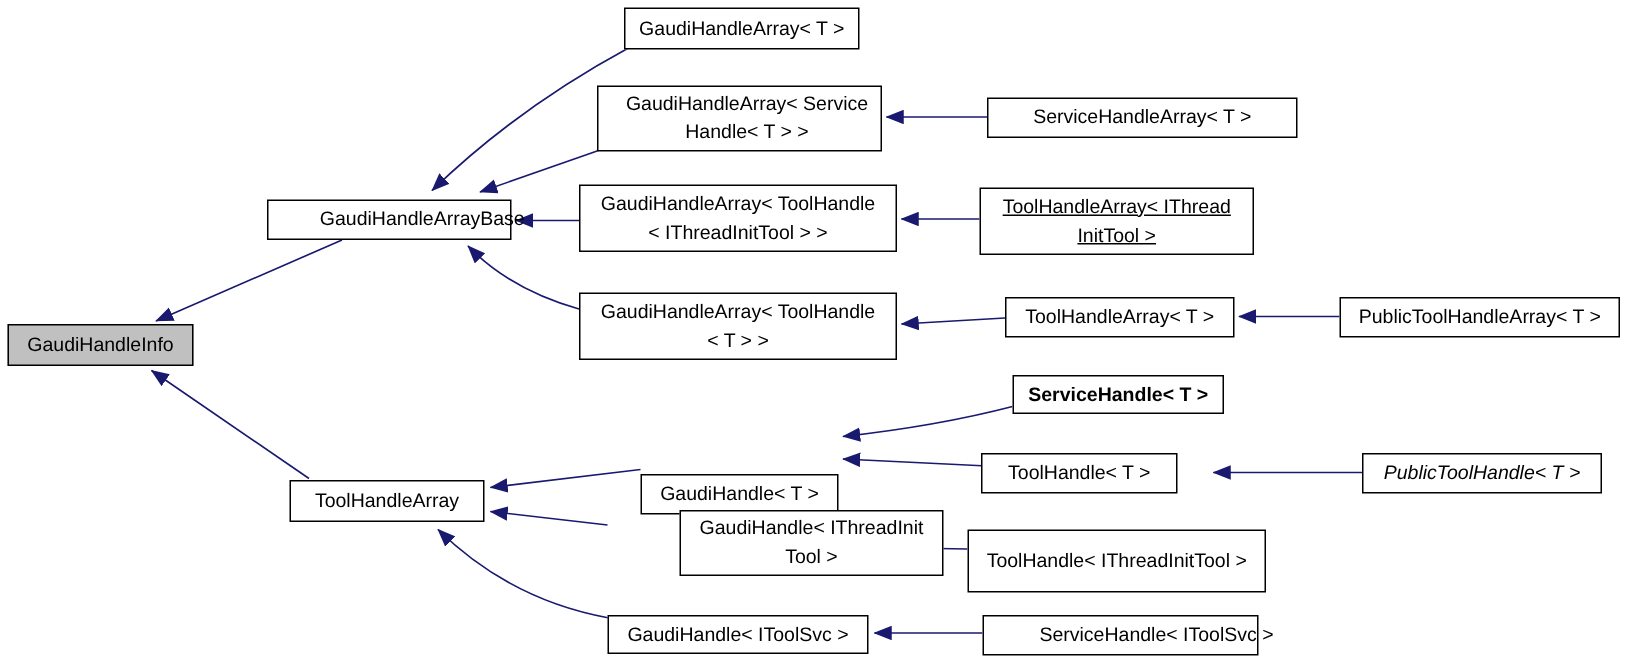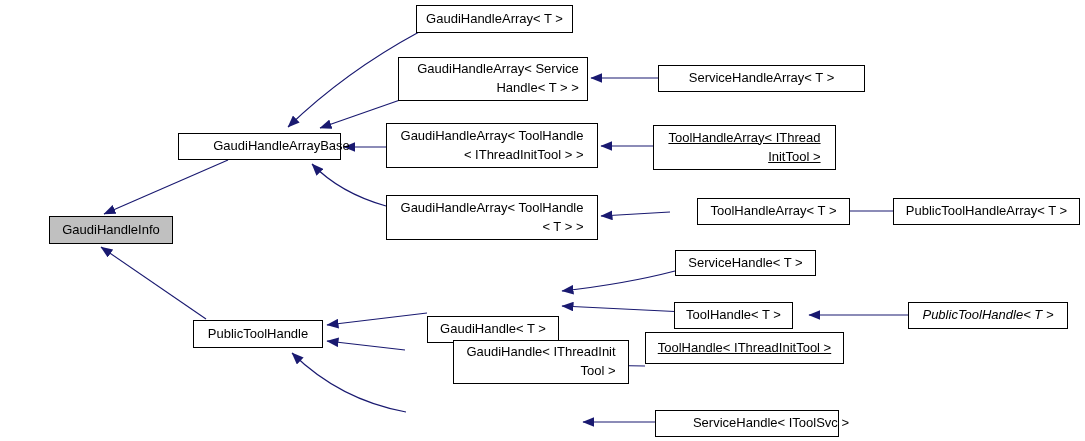--- a/index.html
+++ b/index.html
@@ -31,21 +31,21 @@
     position: absolute;
     box-sizing: border-box;
     border: 1px solid #000000;
     background: #ffffff;
     color: #000000;
     font-size: 13px;
     line-height: 1.45;
     display: flex;
     align-items: center;
     justify-content: center;
-    text-align: right;
+    text-align: center;
     white-space: pre;
     cursor: pointer;
   }
   .node.highlighted {
     background: #c0c0c0;
   }
 </style>
 </head>
 <body>
 
@@ -88,37 +88,38 @@
 
   <div class="node" style="left:386px; top:123px; width:212px; height:45px;">GaudiHandleArray&lt; ToolHandle
 &lt; IThreadInitTool &gt; &gt;</div>
 
   <div class="node" style="left:653px; top:125px; width:183px; height:45px;text-decoration:underline;">ToolHandleArray&lt; IThread
 InitTool &gt;</div>
 
   <div class="node" style="left:386px; top:195px; width:212px; height:45px;">GaudiHandleArray&lt; ToolHandle
 &lt; T &gt; &gt;</div>
 
-  <div class="node" style="left:670px; top:198px; width:153px; height:27px;margin-left:27px;">ToolHandleArray&lt; T &gt;</div>
+  <div class="node" style="left:670px; top:198px; width:153px; height:27px;">ToolHandleArray&lt; T &gt;</div>
 
   <div class="node" style="left:893px; top:198px; width:187px; height:27px;">PublicToolHandleArray&lt; T &gt;</div>
 
-  <div class="node highlighted" style="left:5px; top:216px; width:124px; height:28px;margin-left:44px;">GaudiHandleInfo</div>
+  <div class="node highlighted" style="left:5px; top:216px; width:124px; height:28px;">GaudiHandleInfo</div>
 
-  <div class="node" style="left:675px; top:250px; width:141px; height:26px;">ServiceHandle&lt; T &gt;</div>
+  <div class="node" style="left:675px; top:250px; width:141px; height:26px;font-weight:bold;">ServiceHandle&lt; T &gt;</div>
 
   <div class="node" style="left:427px; top:289px; width:132px; height:27px;margin-top:27px;">GaudiHandle&lt; T &gt;</div>
 
-  <div class="node" style="left:674px; top:302px; width:119px; height:27px;">ToolHandle&lt; T &gt;</div>
+  <div class="node" style="left:654px; top:302px; width:131px; height:27px;">ToolHandle&lt; T &gt;</div>
 
   <div class="node" style="left:908px; top:302px; width:160px; height:27px;font-style:italic;">PublicToolHandle&lt; T &gt;</div>
 
-  <div class="node" style="left:193px; top:320px; width:130px; height:28px;">PublicToolHandle</div>
+  <div class="node" style="left:193px; top:320px; width:130px; height:28px;">ToolHandleArray</div>
 
   <div class="node" style="left:405px; top:340px; width:176px; height:44px;margin-left:48px;">GaudiHandle&lt; IThreadInit
 Tool &gt;</div>
 
-  <div class="node" style="left:645px; top:332px; width:199px; height:32px;text-decoration:underline;">ToolHandle&lt; IThreadInitTool &gt;</div>
+  <div class="node" style="left:645px; top:353px; width:199px; height:42px;">ToolHandle&lt; IThreadInitTool &gt;</div>
 
+  <div class="node" style="left:405px; top:410px; width:174px; height:26px;">GaudiHandle&lt; IToolSvc &gt;</div>
 
   <div class="node" style="left:655px; top:410px; width:184px; height:27px;padding-left:48px;">ServiceHandle&lt; IToolSvc &gt;</div>
 
 </div>
 
 </body></html>

